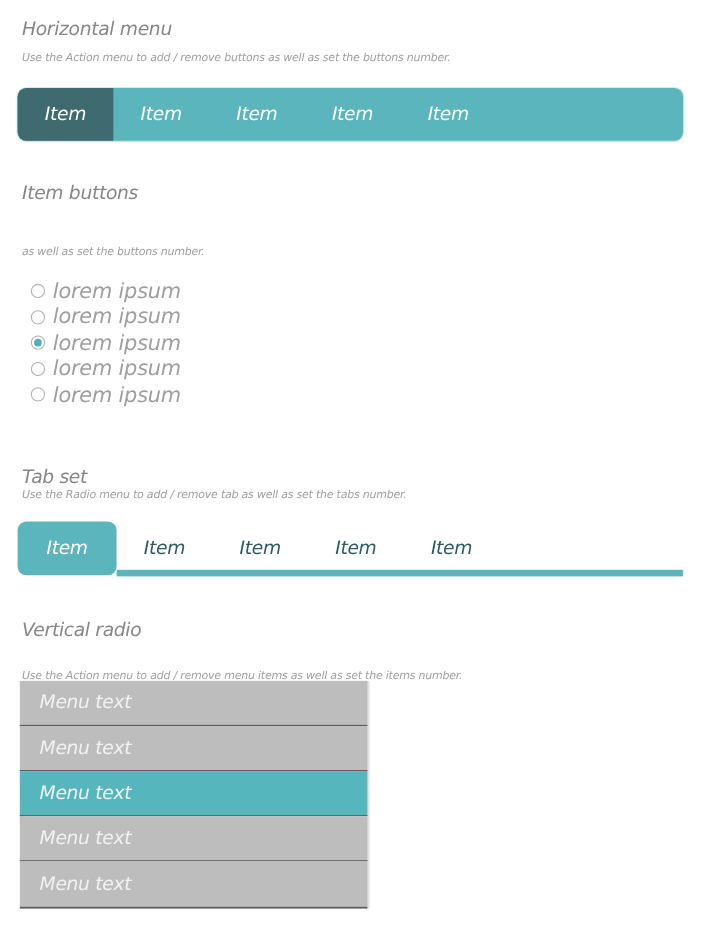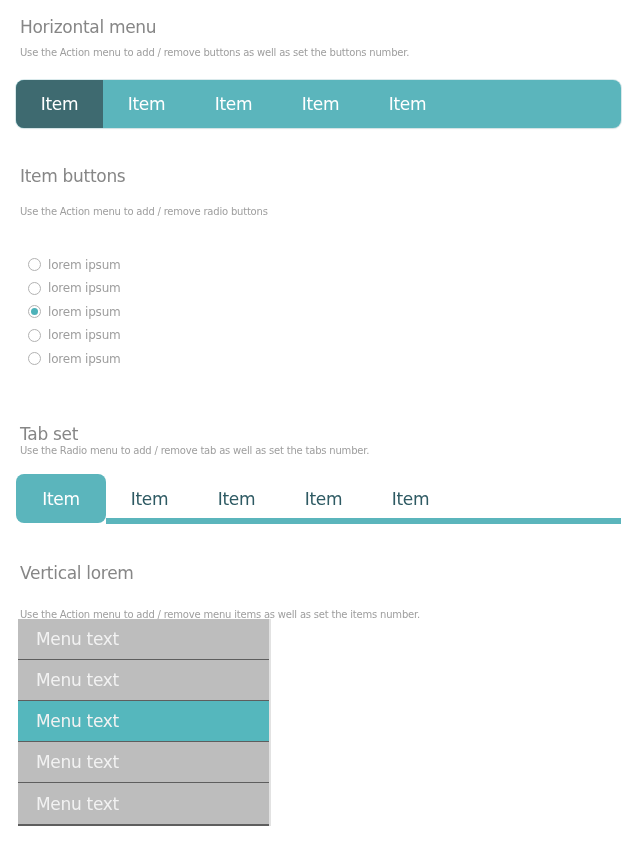--- a/index.html
+++ b/index.html
@@ -1,15 +1,15 @@
 <!DOCTYPE html>
 <html><head>
 <meta charset="utf-8">
 <style>
-  * { margin:0; padding:0; box-sizing:border-box; }
+  * { margin:0; padding:0; box-sizing:border-box;font-style:italic; }
   html,body { background:#ffffff; }
   body {
     width:640px; height:843px; position:relative; overflow:hidden;
     font-family:"DejaVu Sans","Liberation Sans",sans-serif;
   }
   .section-title {
     position:absolute; left:20px;
     font-size:17px; color:#868686; letter-spacing:-0.3px;
   }
   .section-desc {
@@ -32,37 +32,37 @@
   
   #radio-group { position:absolute; left:28px; top:253px; }
   .radio-row { display:flex; align-items:center; height:23.5px; cursor:pointer; }
   .radio-circle {
     width:13px; height:13px; border:1.5px solid #b2b2b2; border-radius:50%;
     background:#ffffff; margin-right:7px; flex:0 0 auto;
     display:flex; align-items:center; justify-content:center;
   }
   .radio-dot { width:7px; height:7px; border-radius:50%; background:transparent; }
   .radio-row.selected .radio-dot { background:#4db2b9; }
-  .radio-label { font-size:12px; color:#9e9e9e; letter-spacing:-0.2px;text-align:center; }
+  .radio-label { font-size:19px; color:#9e9e9e; letter-spacing:-0.2px;text-align:center; }
 
   
   #tabset { position:absolute; left:16px; top:474px; width:605px; height:50px; display:flex; }
   .tab {
     width:87px; height:49px; display:flex; align-items:center; justify-content:center;
     font-size:17px; letter-spacing:-0.3px; color:#2e5a63; cursor:pointer; z-index:2;
   }
   .tab.active { width:90px; background:#5bb5bc; border-radius:8px; color:#ffffff; }
   #tab-underline {
     position:absolute; left:90px; top:44px; width:515px; height:6px;
     background:#5bb5bc; z-index:1;
   }
 
   
   #vmenu {
-    position:absolute; left:18px; top:619px; width:251px;
+    position:absolute; left:18px; top:619px; width:316px;
     border-bottom:2px solid #5e5e5e; box-shadow:2px 0 0 #e2e2e2;
   }
   .vmenu-item {
     height:41px; background:#bdbdbd; border-bottom:1px solid #5e5e5e;
     display:flex; align-items:center; padding-left:18px;
     color:#f2f2f2; font-size:17px; letter-spacing:-0.3px; cursor:pointer;
   }
   .vmenu-item:last-child { border-bottom:none; }
   .vmenu-item.selected { background:#55b7bd; }
 </style>
@@ -75,21 +75,22 @@
 <div id="hmenu">
   <div class="hmenu-item selected">Item</div>
   <div class="hmenu-item">Item</div>
   <div class="hmenu-item">Item</div>
   <div class="hmenu-item">Item</div>
   <div class="hmenu-item">Item</div>
 </div>
 
 <div class="section-title" style="top:166px">Item buttons</div>
 <div class="section-desc" style="top:203px">
-  <span>Use the Action menu to add / remove radio buttons</span><br>
+  <br>
+  <span>as well as set the buttons number.</span>
 </div>
 
 <div id="radio-group">
   <div class="radio-row">
     <span class="radio-circle">
         <span class="radio-dot"></span>
       </span>
     <span class="radio-label">lorem ipsum</span>
   </div>
   <div class="radio-row">
@@ -123,21 +124,21 @@
 
 <div id="tabset">
   <div class="tab active">Item</div>
   <div class="tab">Item</div>
   <div class="tab">Item</div>
   <div class="tab">Item</div>
   <div class="tab">Item</div>
   <div id="tab-underline"></div>
 </div>
 
-<div class="section-title" style="top:563px">Vertical lorem</div>
+<div class="section-title" style="top:563px">Vertical radio</div>
 <div class="section-desc" style="top:606px">Use the Action menu to add / remove menu items as well as set the items number.</div>
 
 <div id="vmenu">
   <div class="vmenu-item">Menu text</div>
   <div class="vmenu-item">Menu text</div>
   <div class="vmenu-item selected">Menu text</div>
   <div class="vmenu-item">Menu text</div>
   <div class="vmenu-item">Menu text</div>
 </div>
 

